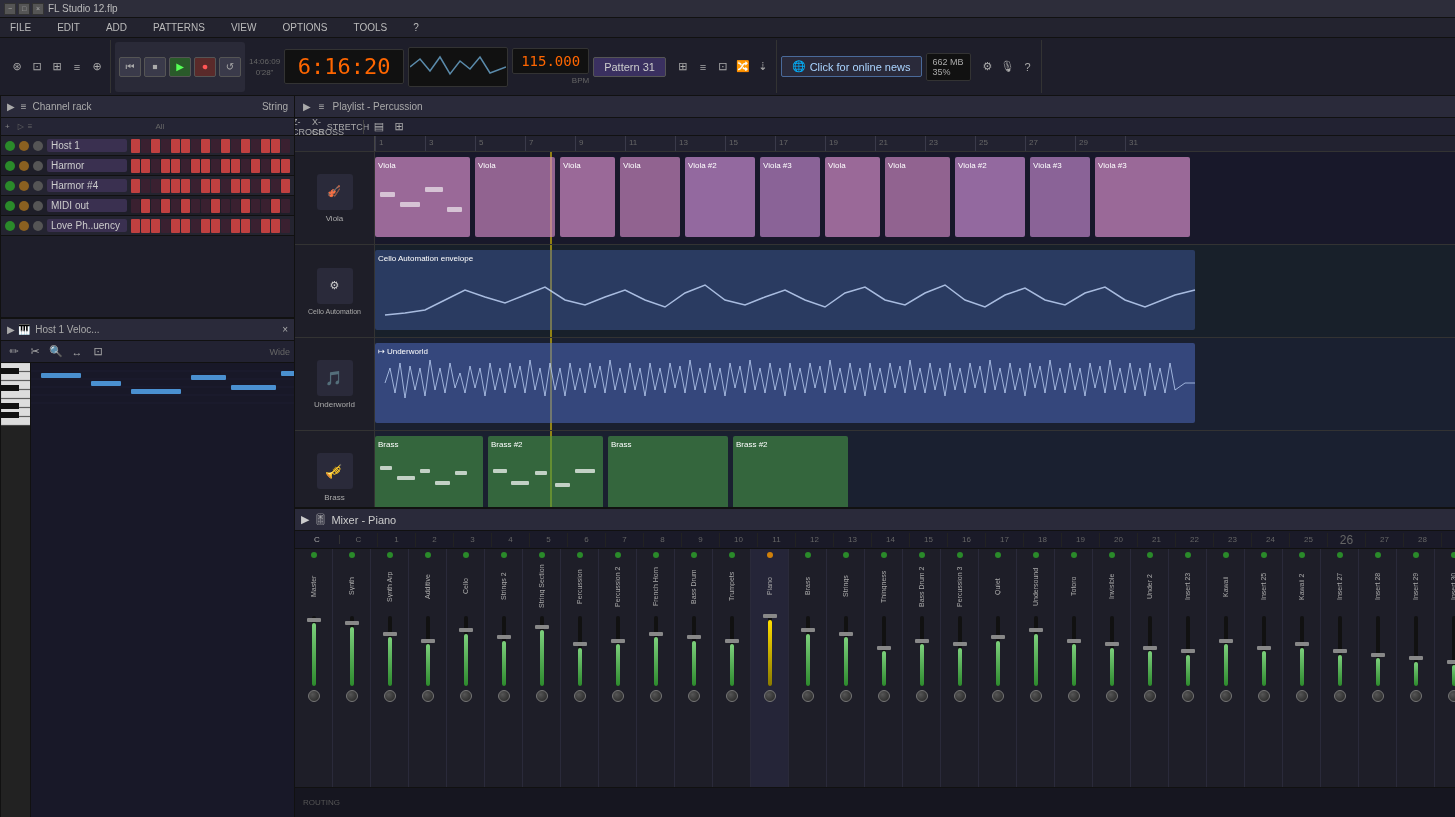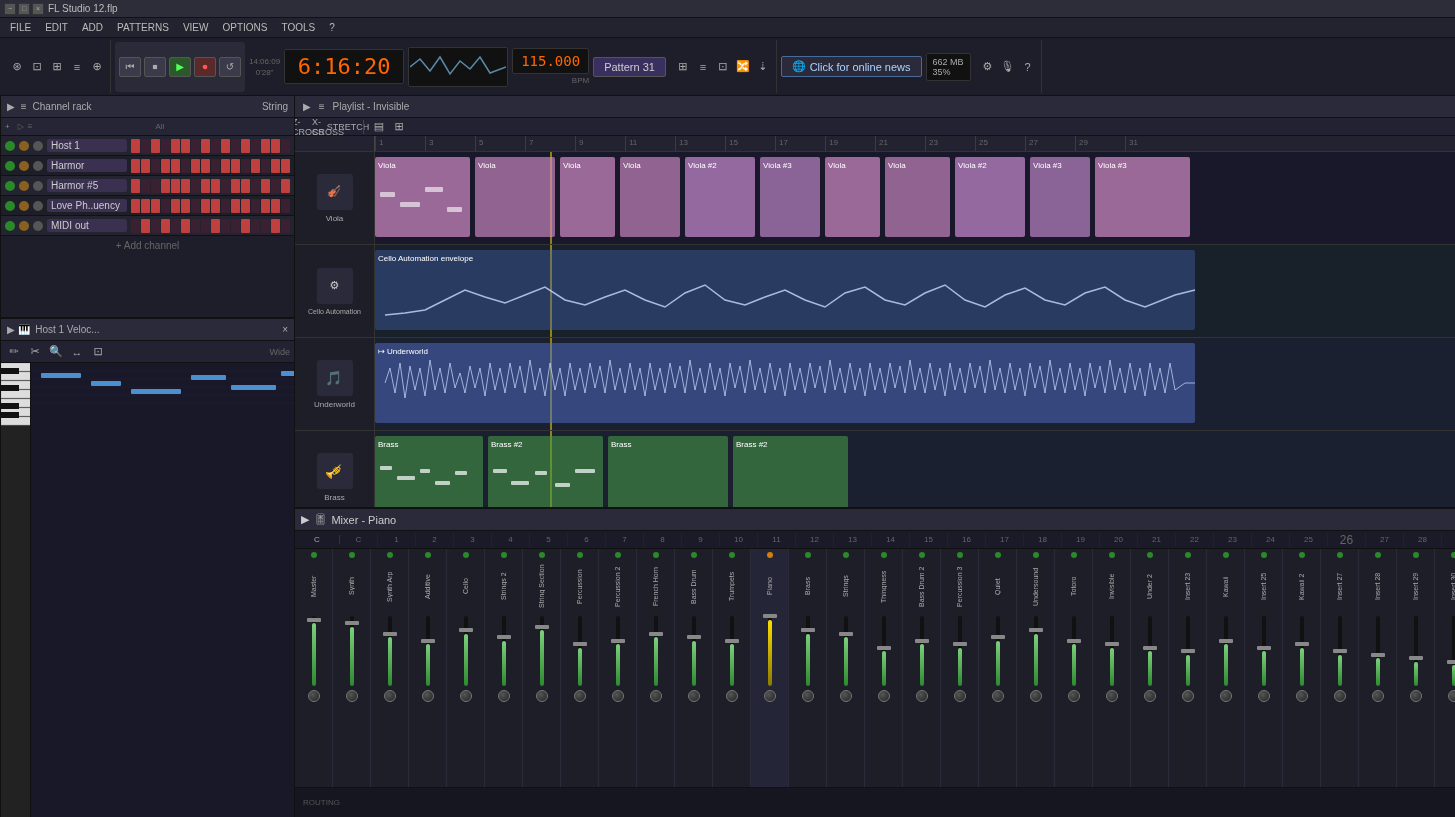--- a/index.html
+++ b/index.html
@@ -35,21 +35,21 @@
     }
     .title-bar-text { color: #bbb; font-size: 10px; }
 
     
     .menu-bar {
       height: 20px;
       background: #23232f;
       display: flex;
       align-items: center;
       padding: 0 4px;
-      gap: 2px;
+      gap: 14px;
       border-bottom: 1px solid #111;
     }
     .menu-item {
       padding: 2px 6px;
       color: #bbb;
       font-size: 10px;
       cursor: pointer;
     }
 
     
@@ -560,38 +560,63 @@
             <div class="seq-btn seq-off"></div>
           <div class="seq-btn seq-on"></div>
             <div class="seq-btn seq-on"></div>
         </div>
       </div>
 
       <div class="channel-row">
         <div class="ch-btn green"></div>
         <div class="ch-btn orange"></div>
         <div class="ch-btn grey"></div>
-        <div class="ch-name">Harmor #5</div>
+        <div class="ch-name">Harmor #4</div>
         <div class="seq-pattern">
           <div class="seq-btn seq-on"></div>
             <div class="seq-btn seq-off"></div>
           <div class="seq-btn seq-off"></div>
             <div class="seq-btn seq-on"></div>
           <div class="seq-btn seq-on"></div>
             <div class="seq-btn seq-on"></div>
           <div class="seq-btn seq-off"></div>
             <div class="seq-btn seq-on"></div>
           <div class="seq-btn seq-on"></div>
             <div class="seq-btn seq-off"></div>
           <div class="seq-btn seq-on"></div>
             <div class="seq-btn seq-on"></div>
           <div class="seq-btn seq-off"></div>
             <div class="seq-btn seq-on"></div>
           <div class="seq-btn seq-off"></div>
             <div class="seq-btn seq-on"></div>
+        </div>
+      </div>
+
+      <div class="channel-row">
+        <div class="ch-btn green"></div>
+        <div class="ch-btn orange"></div>
+        <div class="ch-btn grey"></div>
+        <div class="ch-name">MIDI out</div>
+        <div class="seq-pattern">
+          <div class="seq-btn seq-off"></div>
+            <div class="seq-btn seq-on"></div>
+          <div class="seq-btn seq-off"></div>
+            <div class="seq-btn seq-on"></div>
+          <div class="seq-btn seq-off"></div>
+            <div class="seq-btn seq-on"></div>
+          <div class="seq-btn seq-off"></div>
+            <div class="seq-btn seq-off"></div>
+          <div class="seq-btn seq-on"></div>
+            <div class="seq-btn seq-off"></div>
+          <div class="seq-btn seq-off"></div>
+            <div class="seq-btn seq-on"></div>
+          <div class="seq-btn seq-off"></div>
+            <div class="seq-btn seq-off"></div>
+          <div class="seq-btn seq-on"></div>
+            <div class="seq-btn seq-off"></div>
         </div>
       </div>
 
       <div class="channel-row">
         <div class="ch-btn green"></div>
         <div class="ch-btn orange"></div>
         <div class="ch-btn grey"></div>
         <div class="ch-name">Love Ph..uency</div>
         <div class="seq-pattern">
           <div class="seq-btn seq-on"></div>
@@ -606,46 +631,20 @@
             <div class="seq-btn seq-off"></div>
           <div class="seq-btn seq-on"></div>
             <div class="seq-btn seq-on"></div>
           <div class="seq-btn seq-off"></div>
             <div class="seq-btn seq-on"></div>
           <div class="seq-btn seq-on"></div>
             <div class="seq-btn seq-off"></div>
         </div>
       </div>
 
-      <div class="channel-row">
-        <div class="ch-btn green"></div>
-        <div class="ch-btn orange"></div>
-        <div class="ch-btn grey"></div>
-        <div class="ch-name">MIDI out</div>
-        <div class="seq-pattern">
-          <div class="seq-btn seq-off"></div>
-            <div class="seq-btn seq-on"></div>
-          <div class="seq-btn seq-off"></div>
-            <div class="seq-btn seq-on"></div>
-          <div class="seq-btn seq-off"></div>
-            <div class="seq-btn seq-on"></div>
-          <div class="seq-btn seq-off"></div>
-            <div class="seq-btn seq-off"></div>
-          <div class="seq-btn seq-on"></div>
-            <div class="seq-btn seq-off"></div>
-          <div class="seq-btn seq-off"></div>
-            <div class="seq-btn seq-on"></div>
-          <div class="seq-btn seq-off"></div>
-            <div class="seq-btn seq-off"></div>
-          <div class="seq-btn seq-on"></div>
-            <div class="seq-btn seq-off"></div>
-        </div>
-      </div>
-
-      <div style="text-align:center; padding:4px; cursor:pointer; color:#666; font-size:10px;">+ Add channel</div>
     </div>
 
     <div style="flex:1; display:flex; flex-direction:column; background:#181820; border-top:1px solid #111;">
       <div class="piano-roll-header">
         <span>▶</span>
         <span>🎹</span>
         <span>Host 1  Veloc...</span>
         <span style="margin-left:auto;">×</span>
       </div>
 
@@ -700,21 +699,21 @@
         </div>
       </div>
     </div>
   </div>
 
   <div class="playlist-area">
 
     <div class="playlist-header">
       <span>▶</span>
       <span>≡</span>
-      <span>Playlist - Invisible</span>
+      <span>Playlist - Percussion</span>
 
     </div>
 
     <div style="flex:1; display:flex; flex-direction:column; overflow:hidden;">
 
       <div style="height:18px; background:#222232; display:flex; align-items:center; padding:0 4px; gap:2px; border-bottom:1px solid #111; flex-shrink:0;">
         <div class="toolbar-icon" style="font-size:9px;">Z-CROSS</div>
         <div class="toolbar-icon" style="font-size:9px;">X-CROSS</div>
         <div class="toolbar-icon" style="font-size:9px;">STRETCH</div>
         <div style="width:1px; background:#444; height:14px; margin:0 4px;"></div>

